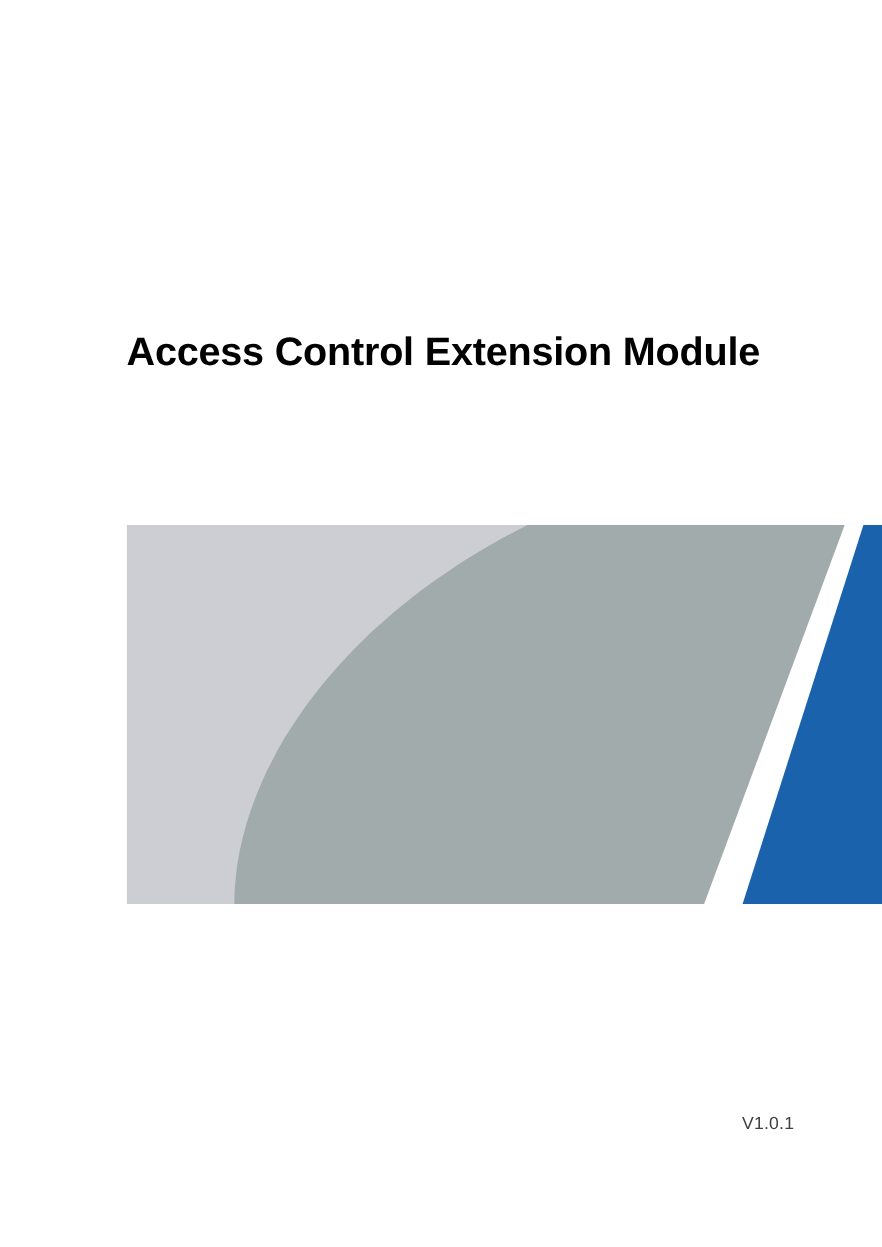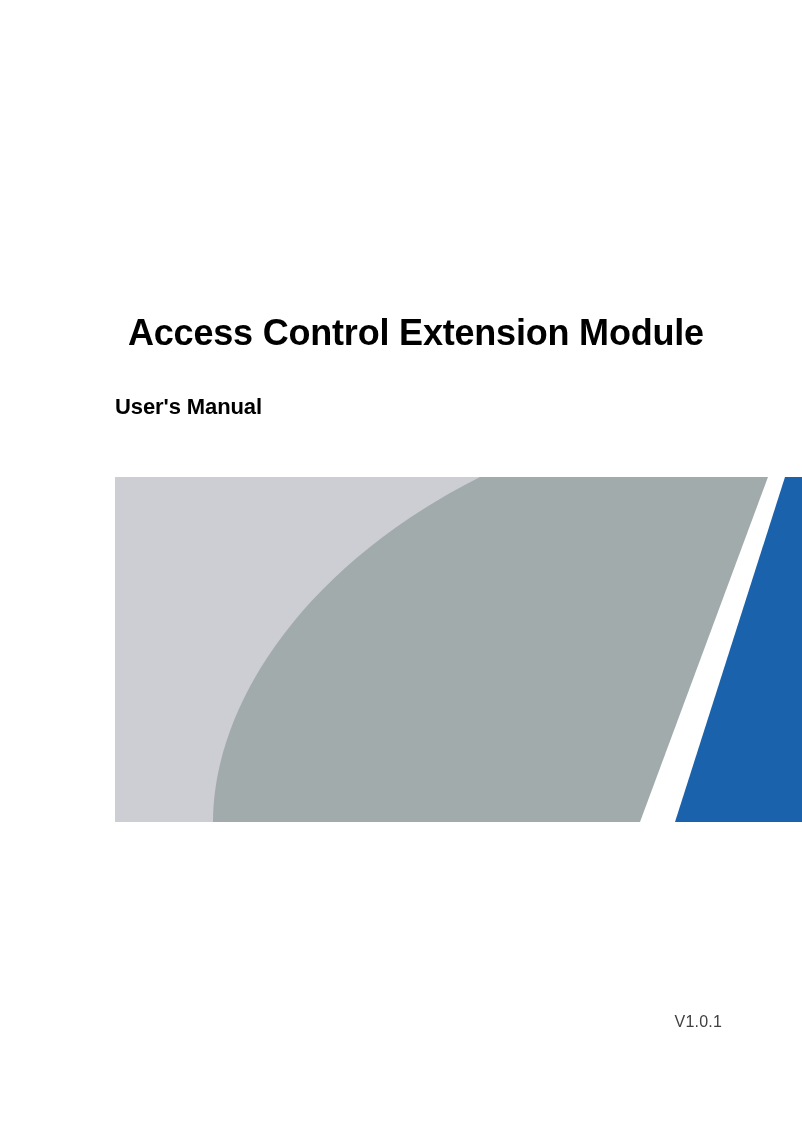--- a/index.html
+++ b/index.html
@@ -27,21 +27,21 @@
     left: 115px;
     top: 300px;
     width: 640px;
   }
   .doc-title {
     font-size: 36px;
     font-weight: bold;
     line-height: 40px;
     color: #000000;
     letter-spacing: -0.2px;
-    margin: 13px;
+    margin: 0;
     white-space: nowrap;
   }
   .doc-subtitle {
     font-size: 22px;
     font-weight: bold;
     line-height: 26px;
     color: #000000;
     letter-spacing: -0.1px;
     margin: 0;
     padding-top: 28px;
@@ -79,21 +79,20 @@
     letter-spacing: 0.2px;
   }
 </style>
 </head>
 <body>
 
 <div class="page">
 
   <div class="title-block">
     <h1 class="doc-title">Access Control Extension Module</h1>
-    <h2 class="doc-subtitle">User's Manual</h2>
   </div>
 
   <div class="cover-graphic">
     <svg viewBox="0 0 687 345" xmlns="http://www.w3.org/2000/svg">
 
       <rect x="0" y="0" width="687" height="345" fill="#ccced3"></rect>
 
       <path d="M 365 0 L 687 0 L 687 345 L 98 345 C 98 232 183 92 365 0 Z" fill="#a2abac"></path>
 
       <path d="M 653 0 L 687 0 L 687 345 L 525 345 Z" fill="#ffffff"></path>

